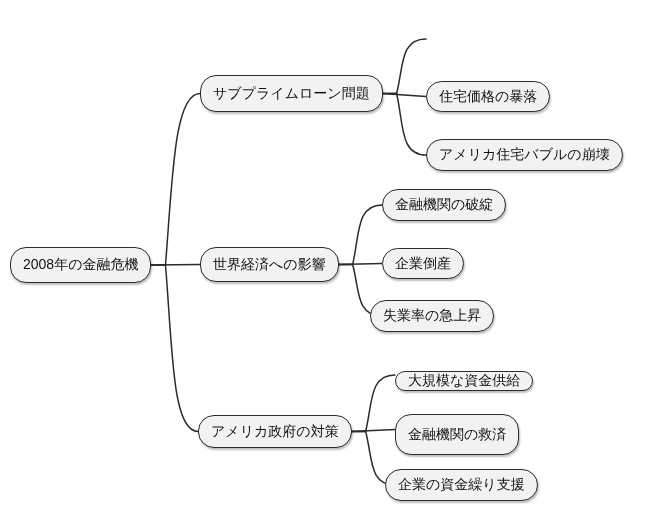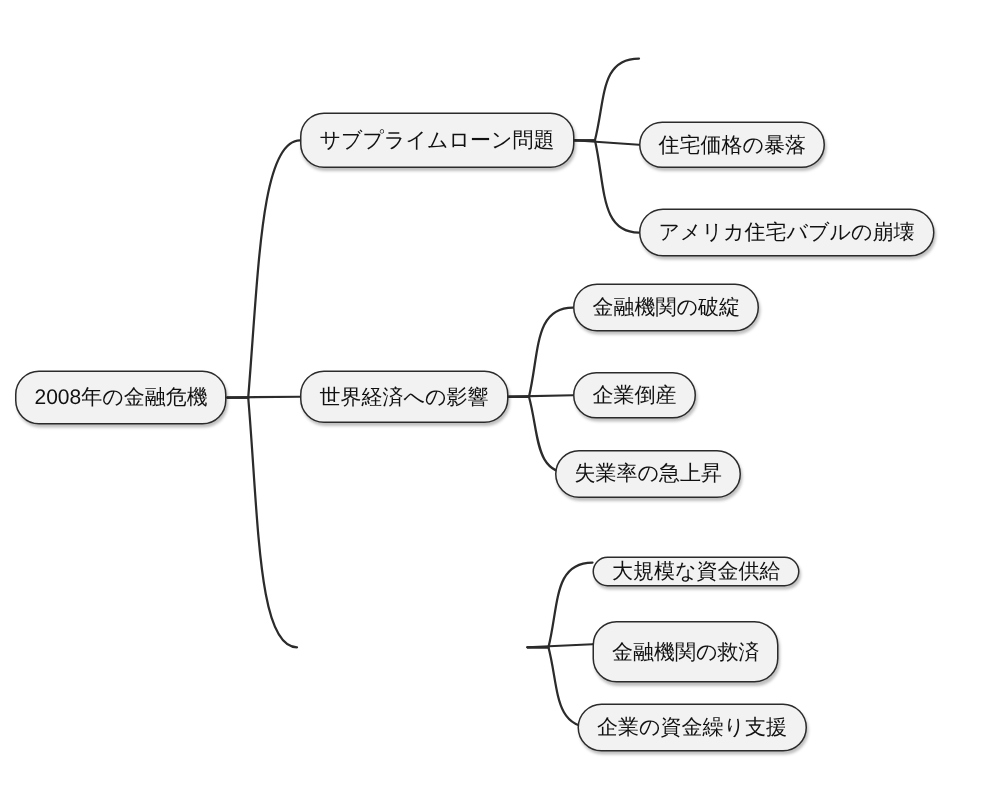--- a/index.html
+++ b/index.html
@@ -48,16 +48,17 @@
 
   <div class="node" style="left:200px;top:75px;height:37px;text-align:right;">サブプライムローン問題</div>
   <div class="node" style="left:426px;top:81px;height:31px;">住宅価格の暴落</div>
   <div class="node" style="left:426px;top:139px;height:32px;">アメリカ住宅バブルの崩壊</div>
 
   <div class="node" style="left:200px;top:247px;height:35px;">世界経済への影響</div>
   <div class="node" style="left:382px;top:189px;height:32px;">金融機関の破綻</div>
   <div class="node" style="left:382px;top:248px;height:31px;">企業倒産</div>
   <div class="node" style="left:370px;top:300px;height:32px;">失業率の急上昇</div>
 
+  <div class="node" style="left:198px;top:415px;height:33px;">アメリカ政府の対策</div>
   <div class="node" style="left:395px;top:359px;height:20px;margin-top:12px;">大規模な資金供給</div>
   <div class="node" style="left:395px;top:414px;height:41px;">金融機関の救済</div>
   <div class="node" style="left:385px;top:469px;height:32px;">企業の資金繰り支援</div>
 </div>
 
 </body></html>

